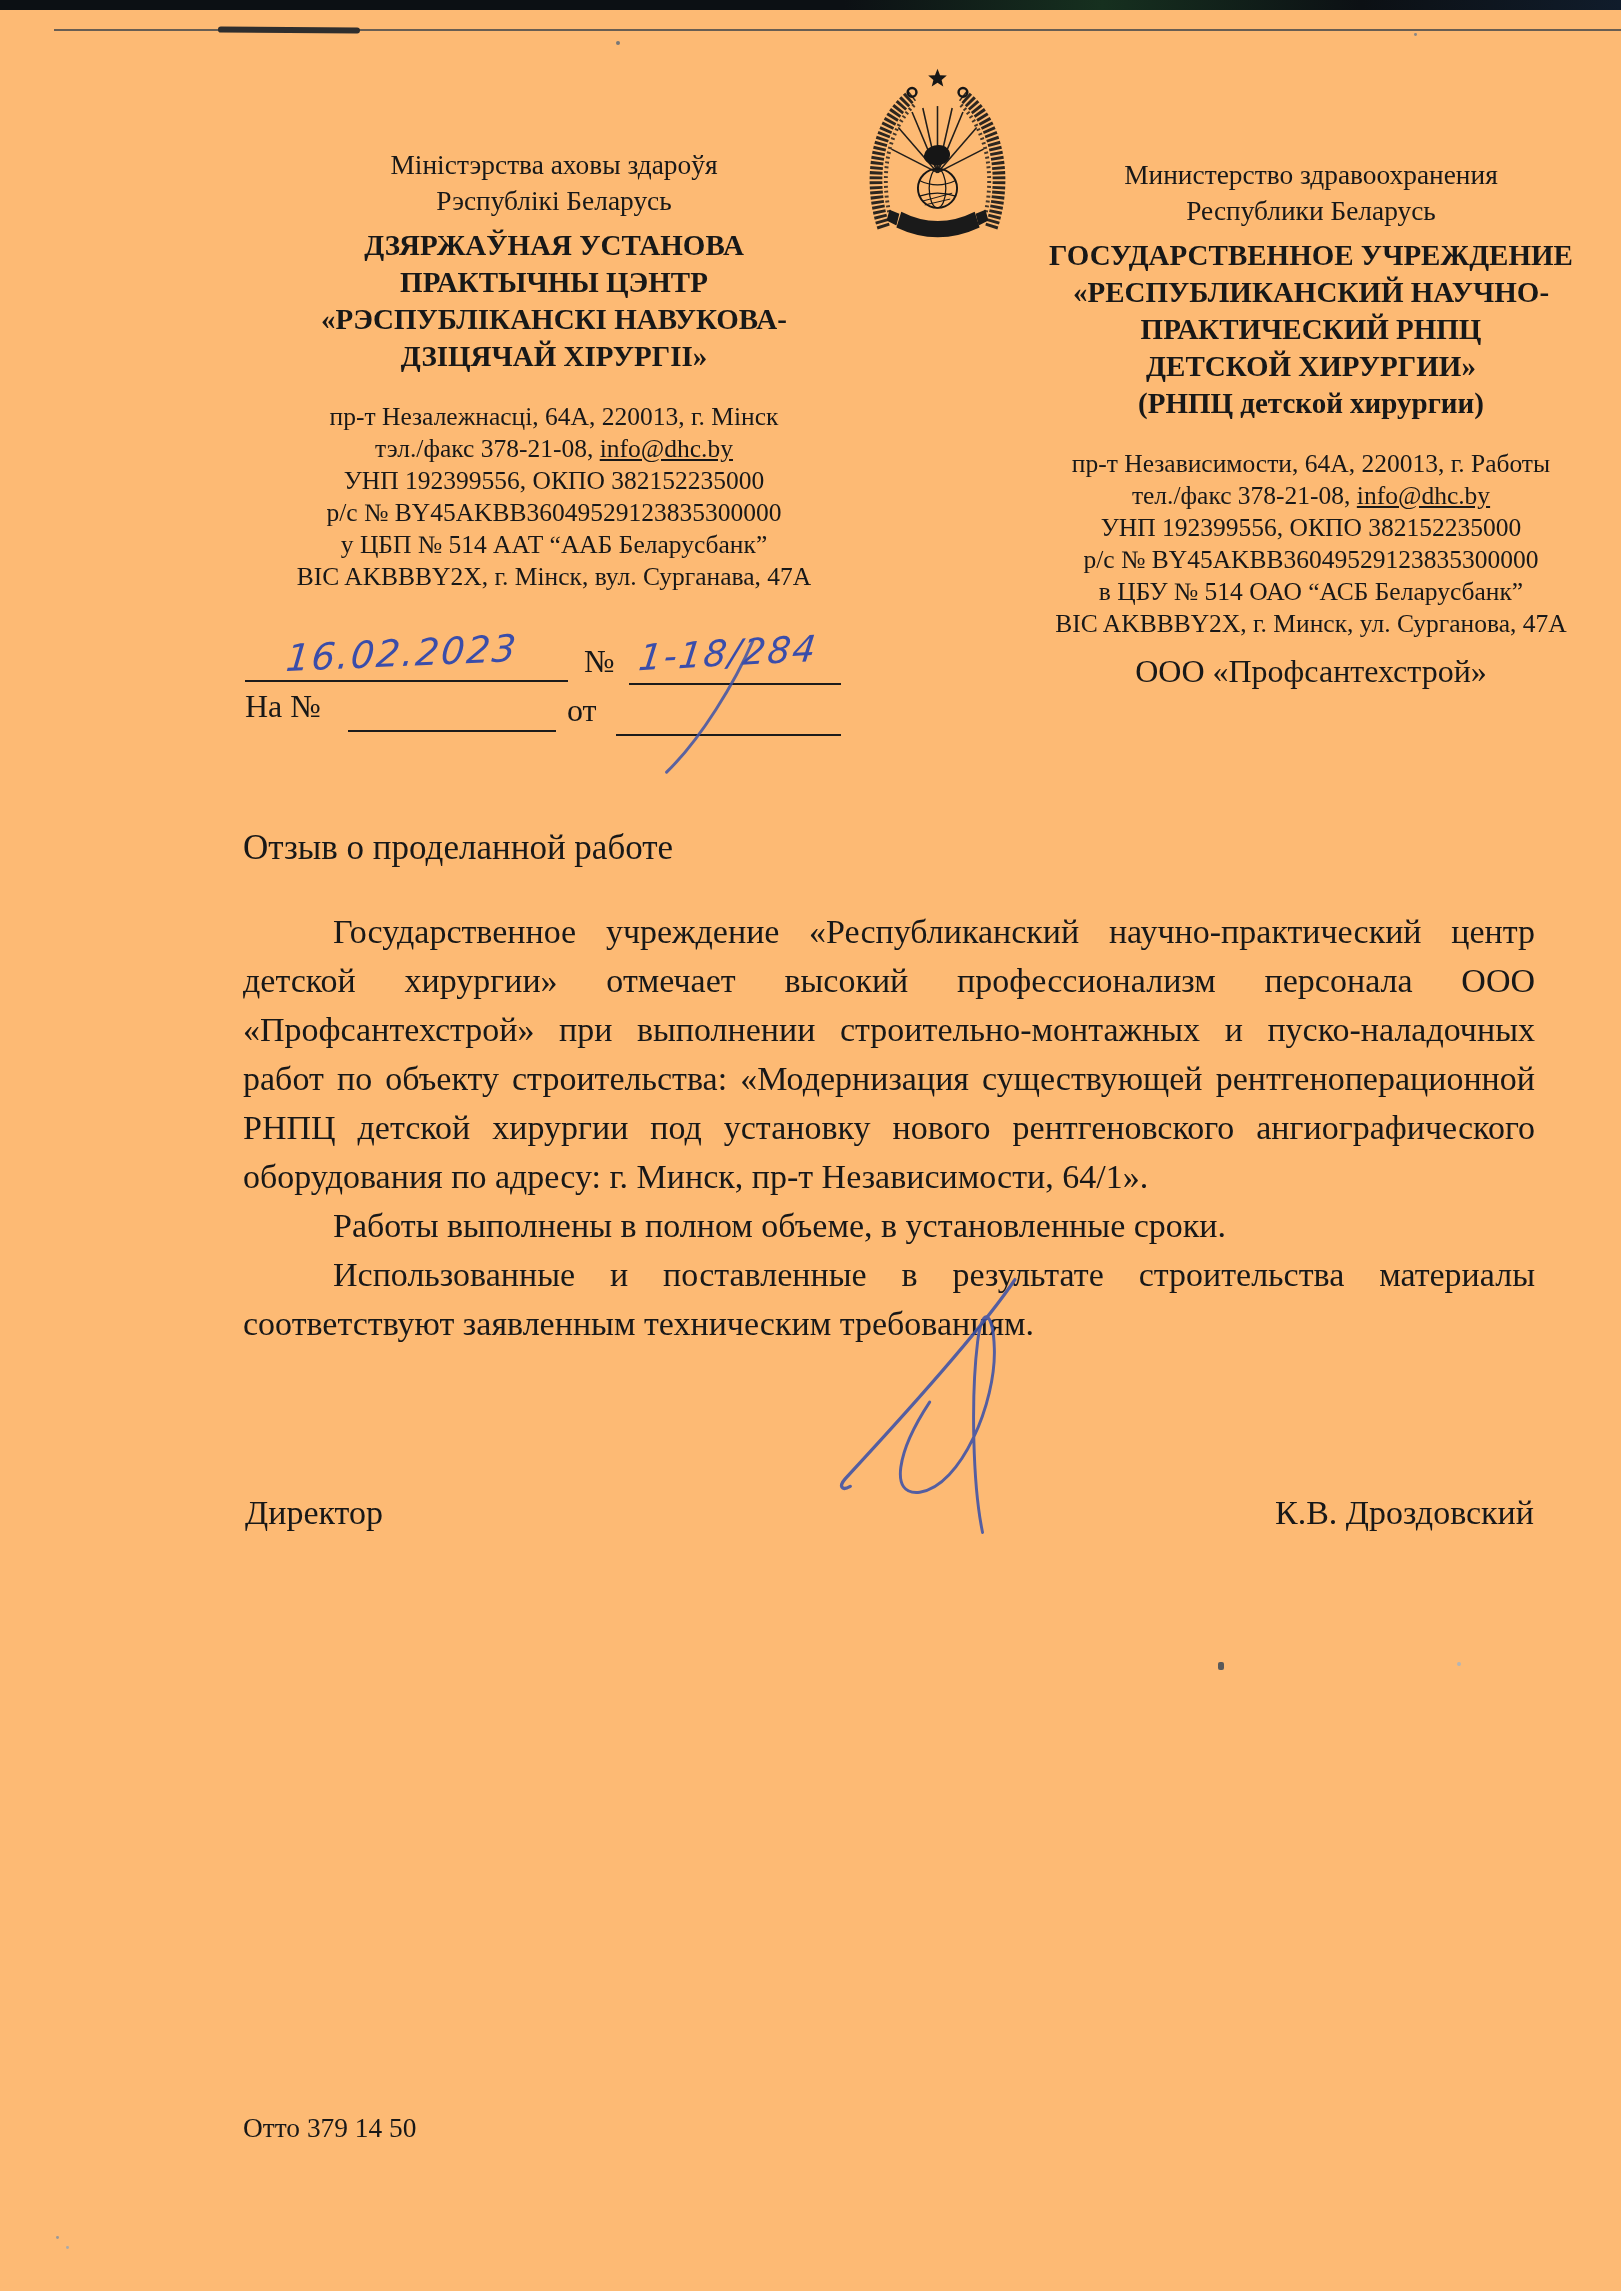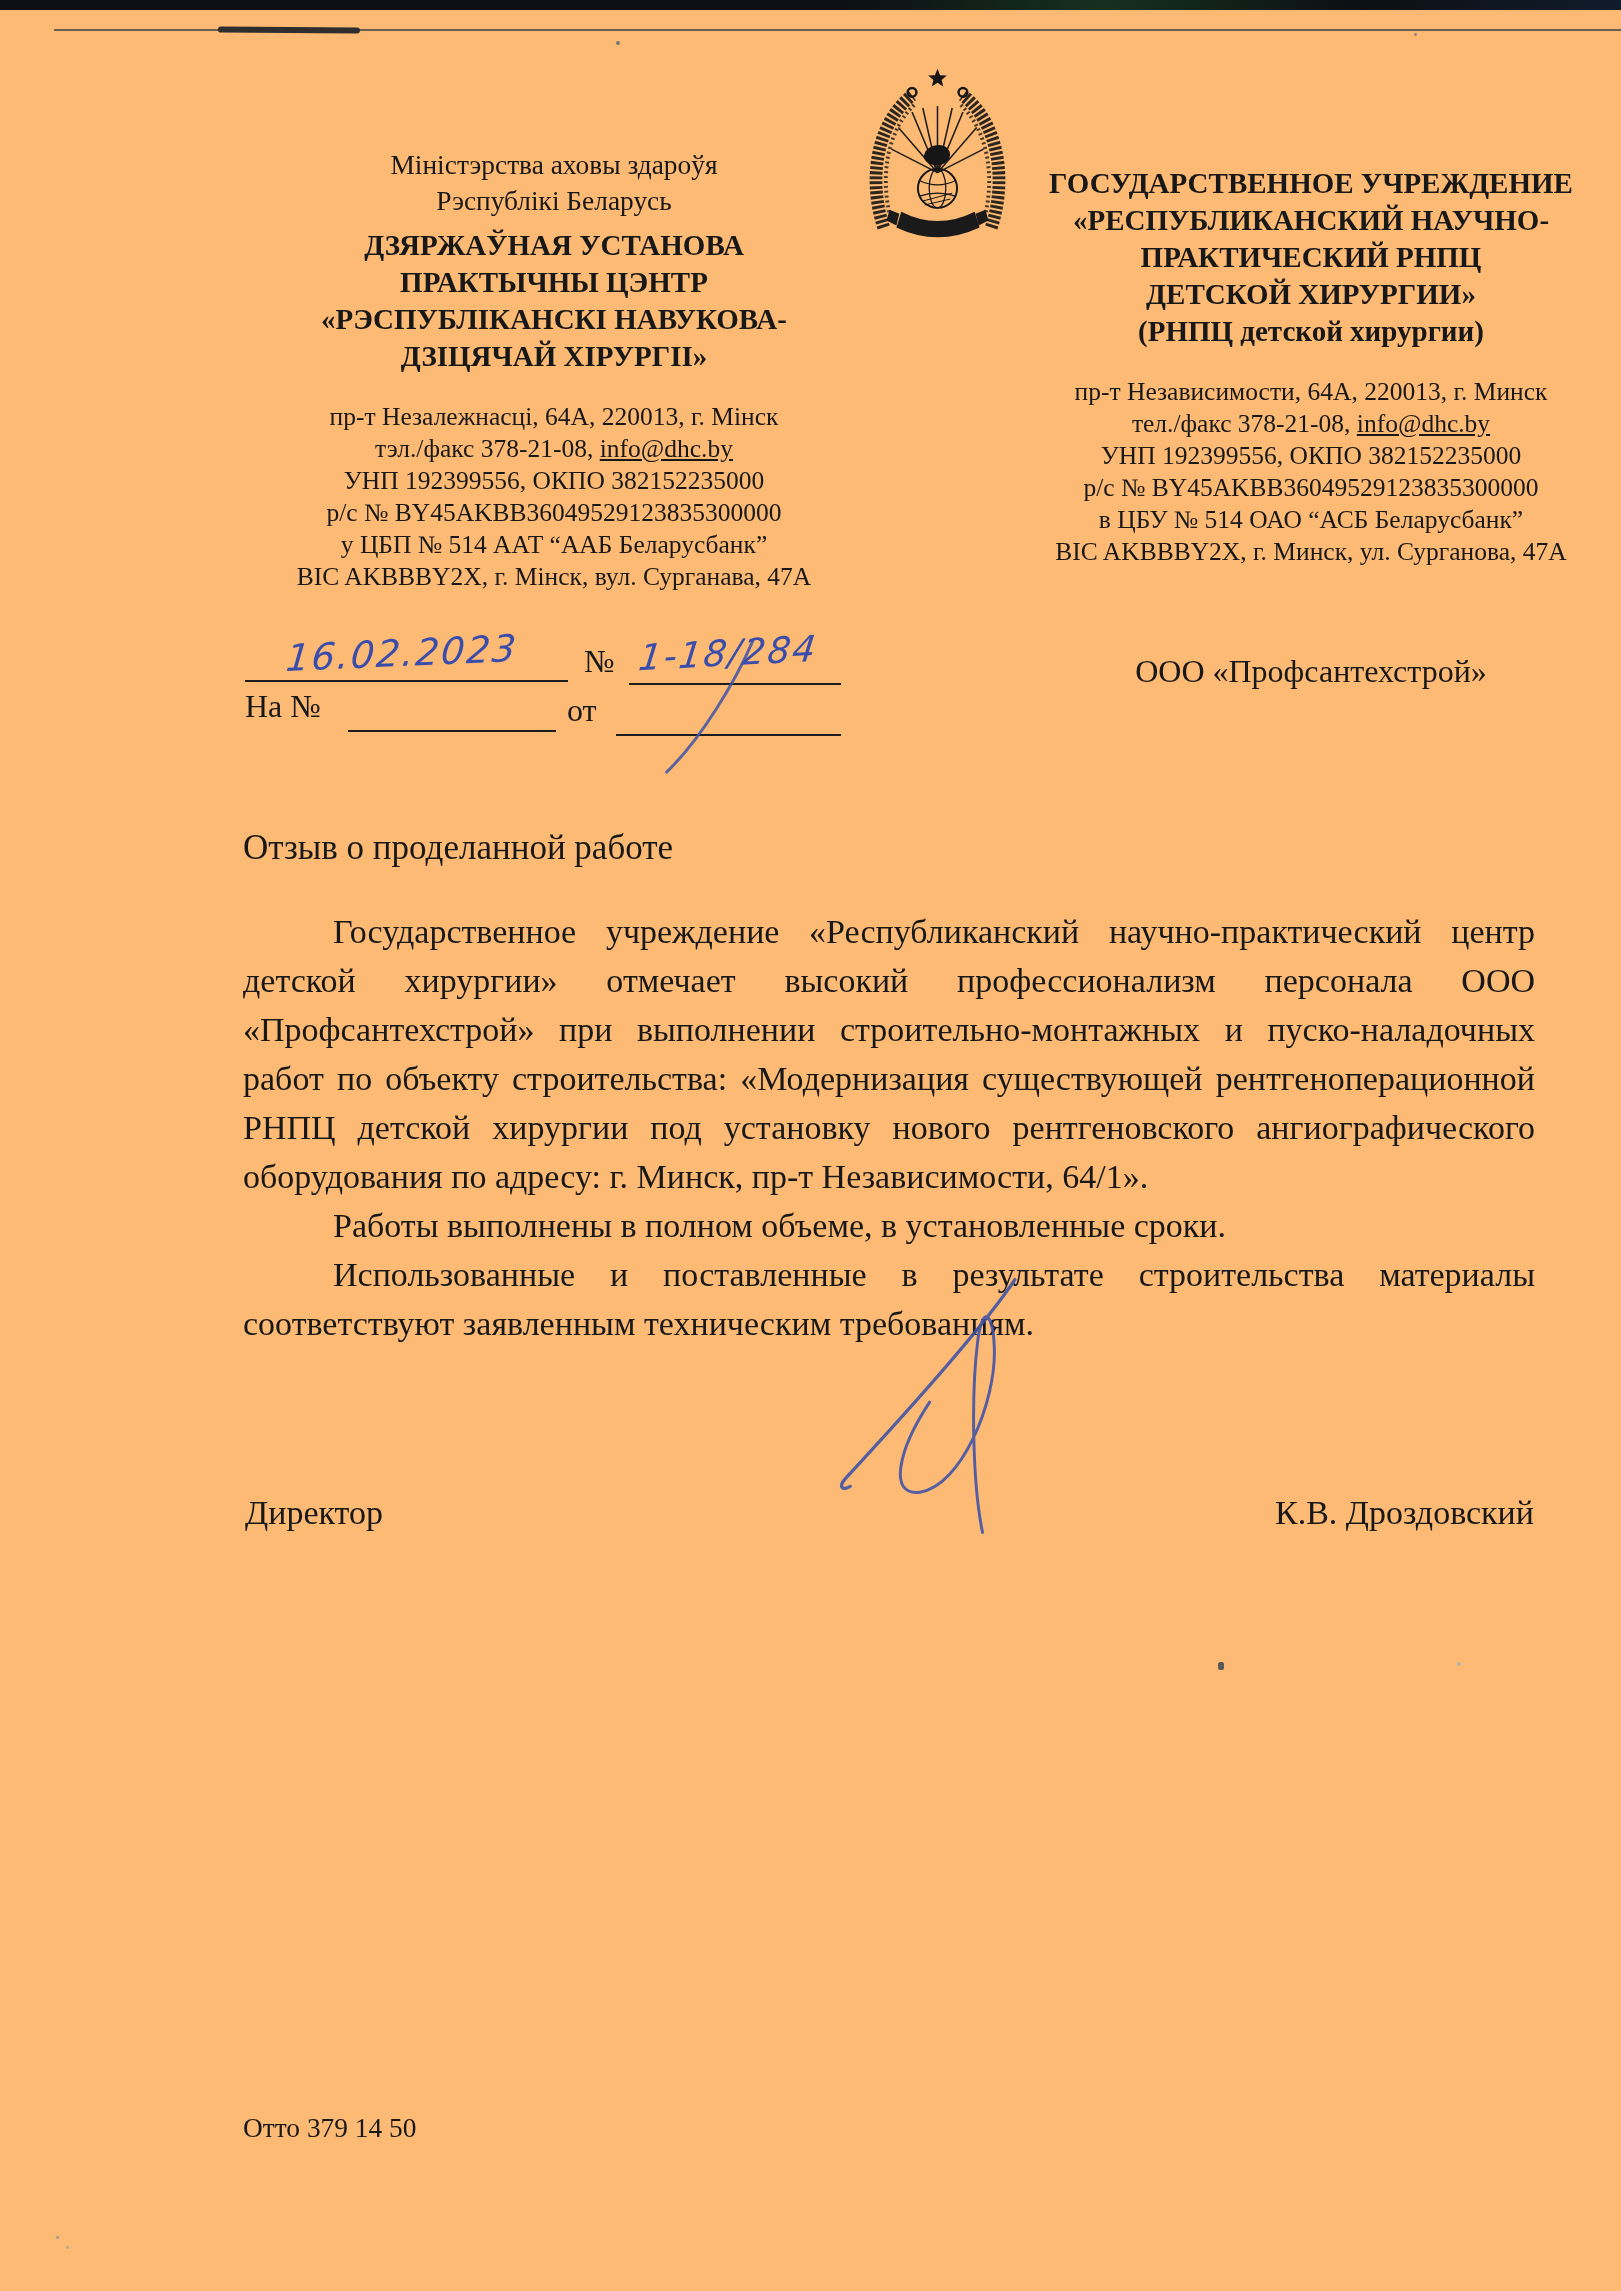--- a/index.html
+++ b/index.html
@@ -101,29 +101,33 @@
       <div>пр-т Незалежнасці, 64А, 220013, г. Мінск</div>
       <div><span>тэл./факс 378-21-08, </span><span class="u">info@dhc.by</span></div>
       <div>УНП 192399556, ОКПО 382152235000</div>
       <div>р/с № BY45AKBB36049529123835300000</div>
       <div>у ЦБП № 514 ААТ “ААБ Беларусбанк”</div>
       <div>BIC AKBBBY2X, г. Мінск, вул. Сурганава, 47А</div>
     </div>
   </div>
 
   <div class="abs col col-right">
+    <div class="ministry">
+      <div>Министерство здравоохранения</div>
+      <div>Республики Беларусь</div>
+    </div>
     <div class="orgname">
       <div>ГОСУДАРСТВЕННОЕ УЧРЕЖДЕНИЕ</div>
       <div>«РЕСПУБЛИКАНСКИЙ НАУЧНО-</div>
       <div>ПРАКТИЧЕСКИЙ РНПЦ</div>
       <div>ДЕТСКОЙ ХИРУРГИИ»</div>
       <div>(РНПЦ детской хирургии)</div>
     </div>
     <div class="addr">
-      <div>пр-т Независимости, 64А, 220013, г. Минск</div>
+      <div>пр-т Независимости, 64А, 220013, г. Работы</div>
       <div><span>тел./факс 378-21-08, </span><span class="u">info@dhc.by</span></div>
       <div>УНП 192399556, ОКПО 382152235000</div>
       <div>р/с № BY45AKBB36049529123835300000</div>
       <div>в ЦБУ № 514 ОАО “АСБ Беларусбанк”</div>
       <div>BIC AKBBBY2X, г. Минск, ул. Сурганова, 47А</div>
     </div>
   </div>
 
   <div class="abs hand hand-date" style="left:286px;top:631px;width:274px;">16.02.2023</div>
   <div class="abs ref-line" style="left:245px;top:680px;width:323px;"></div>

